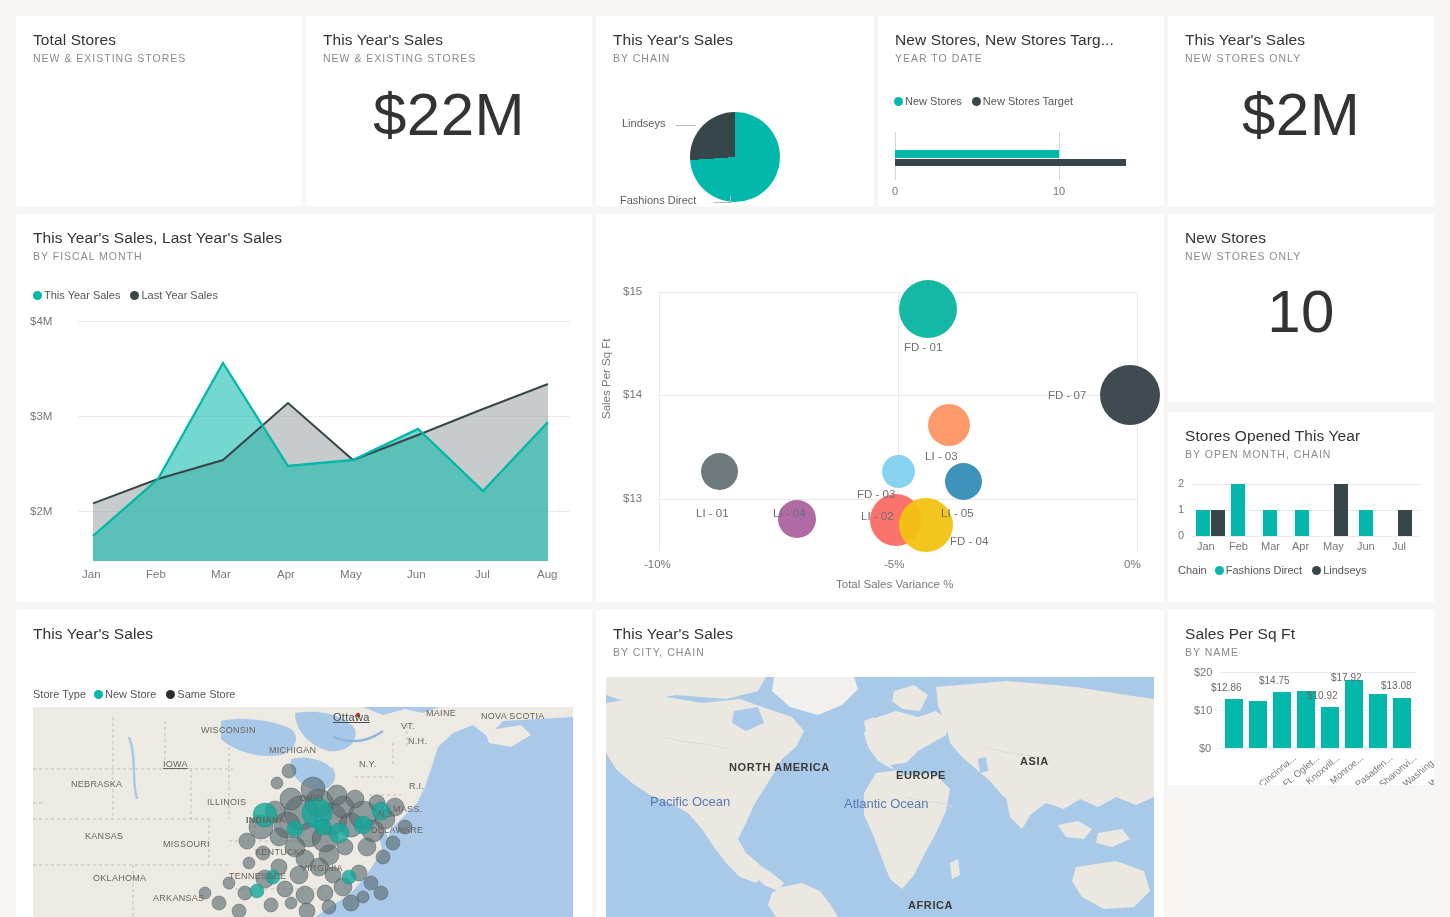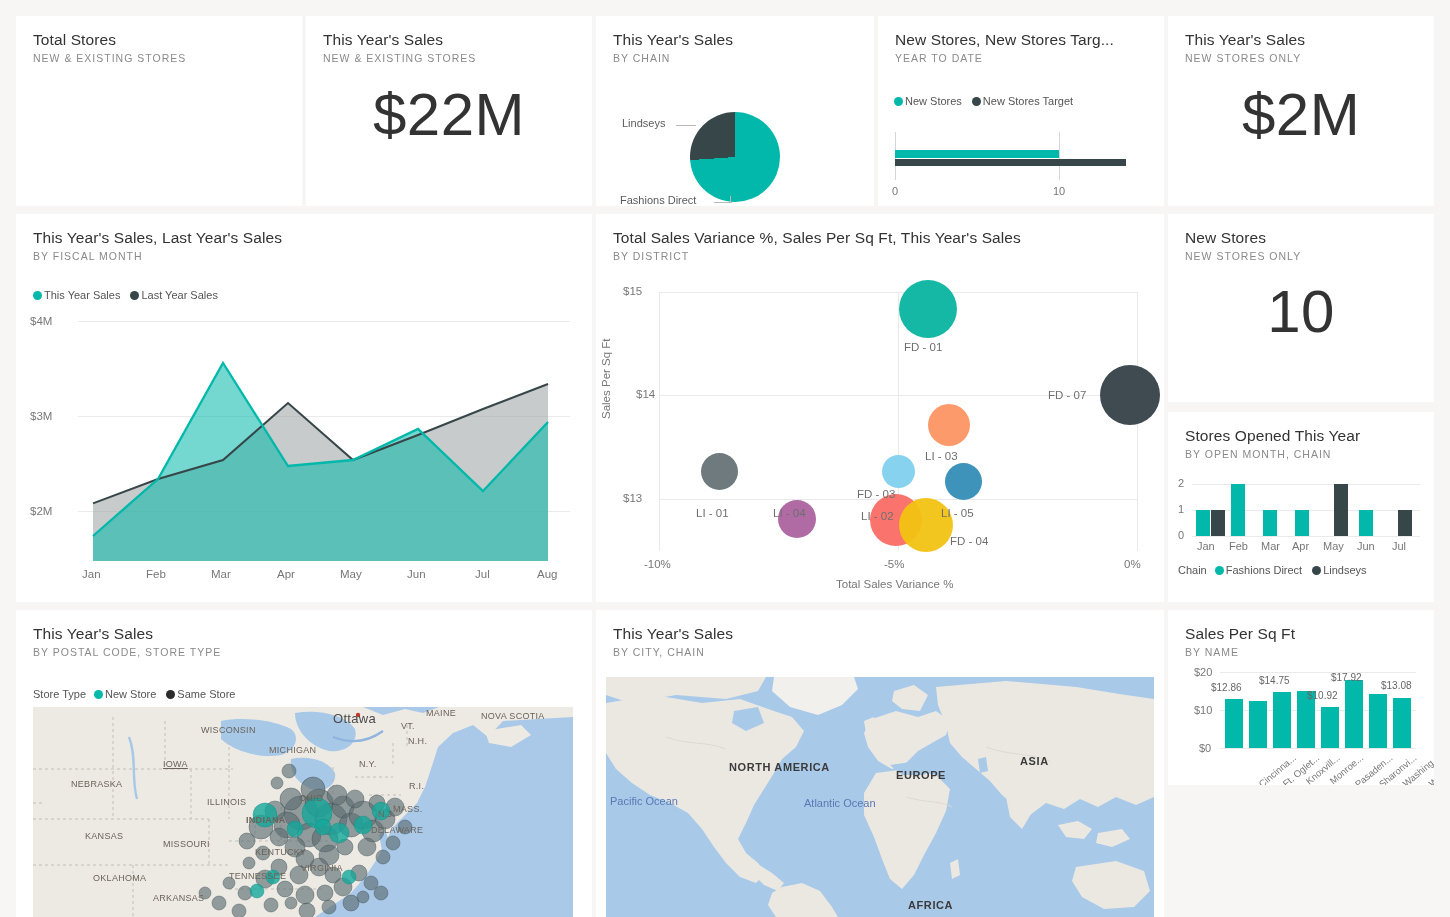--- a/index.html
+++ b/index.html
@@ -80,21 +80,21 @@
   .vgridline { position: absolute; width: 1px; background: #eaeaea; }
 
   
   .bubble { position: absolute; border-radius: 50%; }
   .blbl { position: absolute; font-size: 11.5px; color: #6f6f6f; white-space: nowrap; }
 
   
   .map { position: absolute; overflow: hidden; background: #a8c8e8; }
   .mlabel { position: absolute; font-size: 9px; color: #6b6359; white-space: nowrap; letter-spacing: .3px; }
   .wlabel { position: absolute; font-size: 11px; font-weight: bold; color: #3b3b3b; white-space: nowrap; letter-spacing: .6px; }
-  .olabel { position: absolute; font-size: 11px; color: #5a79b5; white-space: nowrap; }
+  .olabel { position: absolute; font-size: 13px; color: #5a79b5; white-space: nowrap; margin-left: 40px; }
 
   .barlbl { position: absolute; font-size: 10px; color: #666; white-space: nowrap; }
   .rotlbl {
     position: absolute; font-size: 9.5px; color: #777;
     transform-origin: right top; transform: rotate(-40deg);
     white-space: nowrap; text-align: right;
   }
 </style>
 </head>
 <body>
@@ -204,29 +204,25 @@
     <div class="axis-lbl" style="left:130px; top:354px;">Feb</div>
     <div class="axis-lbl" style="left:195px; top:354px;">Mar</div>
     <div class="axis-lbl" style="left:261px; top:354px;">Apr</div>
     <div class="axis-lbl" style="left:324px; top:354px;">May</div>
     <div class="axis-lbl" style="left:391px; top:354px;">Jun</div>
     <div class="axis-lbl" style="left:459px; top:354px;">Jul</div>
     <div class="axis-lbl" style="left:521px; top:354px;">Aug</div>
   </div>
 
   <div class="tile" style="left:596px; top:214px; width:568px; height:388px;">
-    <div class="tile-head">
-      <div class="tile-title">Total Sales Variance %, Sales Per Sq Ft, This Year's Sales</div>
-      <div class="tile-sub">BY DISTRICT</div>
-    </div>
 
     <div class="axis-title" style="left:4px; top:205px; transform:rotate(-90deg); transform-origin:left top;">Sales Per Sq Ft</div>
 
     <div class="axis-lbl" style="left:27px; top:71px;">$15</div>
-    <div class="axis-lbl" style="left:40px; top:174px;">$14</div>
+    <div class="axis-lbl" style="left:27px; top:174px;">$14</div>
     <div class="axis-lbl" style="left:27px; top:278px;">$13</div>
 
     <div class="gridline" style="left:63px; top:78px; width:479px;"></div>
     <div class="gridline" style="left:63px; top:181px; width:479px;"></div>
     <div class="gridline" style="left:63px; top:285px; width:479px;"></div>
     <div class="vgridline" style="left:63px; top:78px; height:259px;"></div>
     <div class="vgridline" style="left:302px; top:78px; height:259px;"></div>
     <div class="vgridline" style="left:541px; top:78px; height:259px;"></div>
 
     <div class="bubble" style="left:303px; top:66px; width:58px; height:58px; background:#14b8a4;"></div>
@@ -308,21 +304,20 @@
       <span class="lg-item">
         <span class="dot" style="background:#374649;"></span>
         <span>Lindseys</span>
       </span>
     </div>
   </div>
 
   <div class="tile" style="left:16px; top:610px; width:576px; height:307px;">
     <div class="tile-head">
       <div class="tile-title">This Year's Sales</div>
-      <div class="tile-sub">BY POSTAL CODE, STORE TYPE</div>
     </div>
     <div class="legend" style="position:absolute; left:17px; top:78px;">
       <span class="lg-title">Store Type</span>
       <span class="lg-item">
         <span class="dot" style="background:#01b8aa;"></span>
         <span>New Store</span>
       </span>
       <span class="lg-item">
         <span class="dot" style="background:#2b2b2b;"></span>
         <span>Same Store</span>
@@ -459,21 +454,21 @@
       <div class="mlabel" style="left:213px; top:108px;font-weight:bold;">INDIANA</div>
       <div class="mlabel" style="left:52px; top:124px;">KANSAS</div>
       <div class="mlabel" style="left:130px; top:132px;">MISSOURI</div>
       <div class="mlabel" style="left:222px; top:140px;">KENTUCKY</div>
       <div class="mlabel" style="left:60px; top:166px;">OKLAHOMA</div>
       <div class="mlabel" style="left:196px; top:164px;">TENNESSEE</div>
       <div class="mlabel" style="left:120px; top:186px;">ARKANSAS</div>
       <div class="mlabel" style="left:266px; top:86px;">OHIO</div>
       <div class="mlabel" style="left:268px; top:156px;">VIRGINIA</div>
 
-      <div class="mlabel" style="left:300px; top:4px; font-size:13px; color:#4a4a4a;">Ottawa</div>
+      <div class="mlabel" style="left:300px; top:4px; font-size:11px; color:#4a4a4a;text-decoration:underline;">Ottawa</div>
       <div class="mlabel" style="left:393px; top:1px;">MAINE</div>
       <div class="mlabel" style="left:448px; top:4px;">NOVA SCOTIA</div>
       <div class="mlabel" style="left:368px; top:14px;">VT.</div>
       <div class="mlabel" style="left:375px; top:29px;">N.H.</div>
       <div class="mlabel" style="left:326px; top:52px;">N.Y.</div>
       <div class="mlabel" style="left:360px; top:58px;margin-top:39px;">MASS.</div>
       <div class="mlabel" style="left:376px; top:74px;">R.I.</div>
       <div class="mlabel" style="left:345px; top:102px;">N.J.</div>
       <div class="mlabel" style="left:338px; top:118px;">DELAWARE</div>
     </div>

